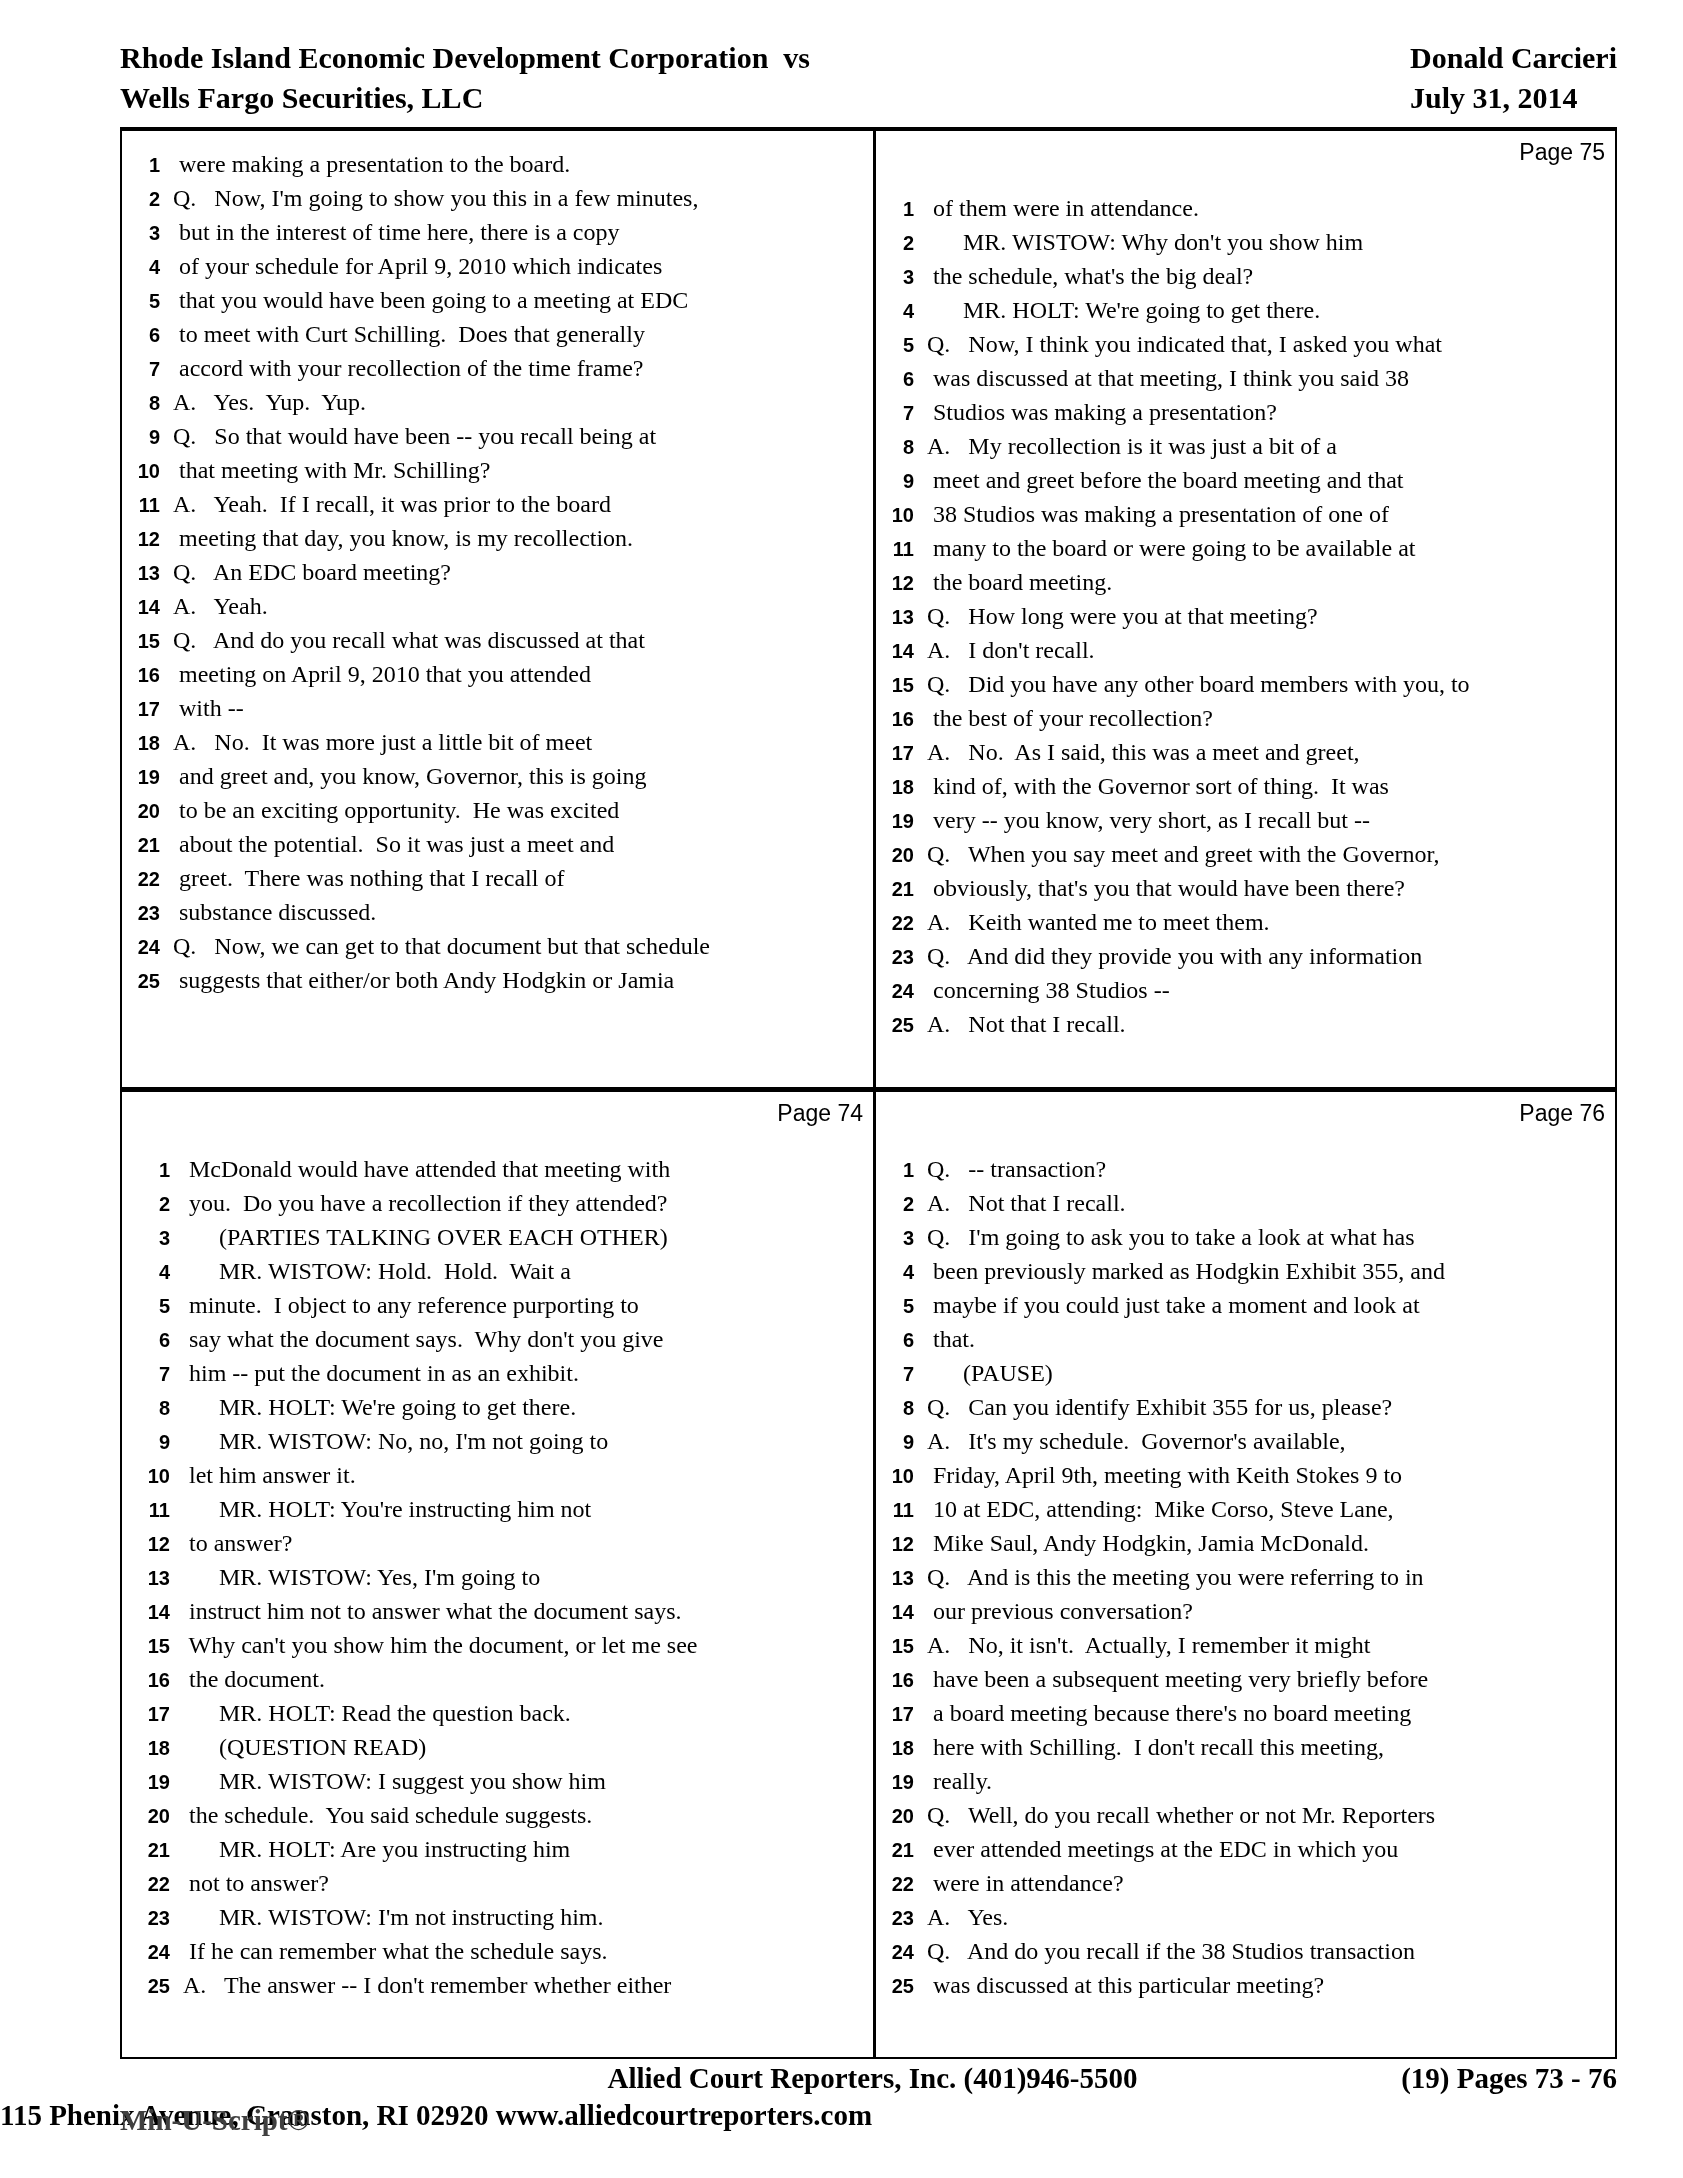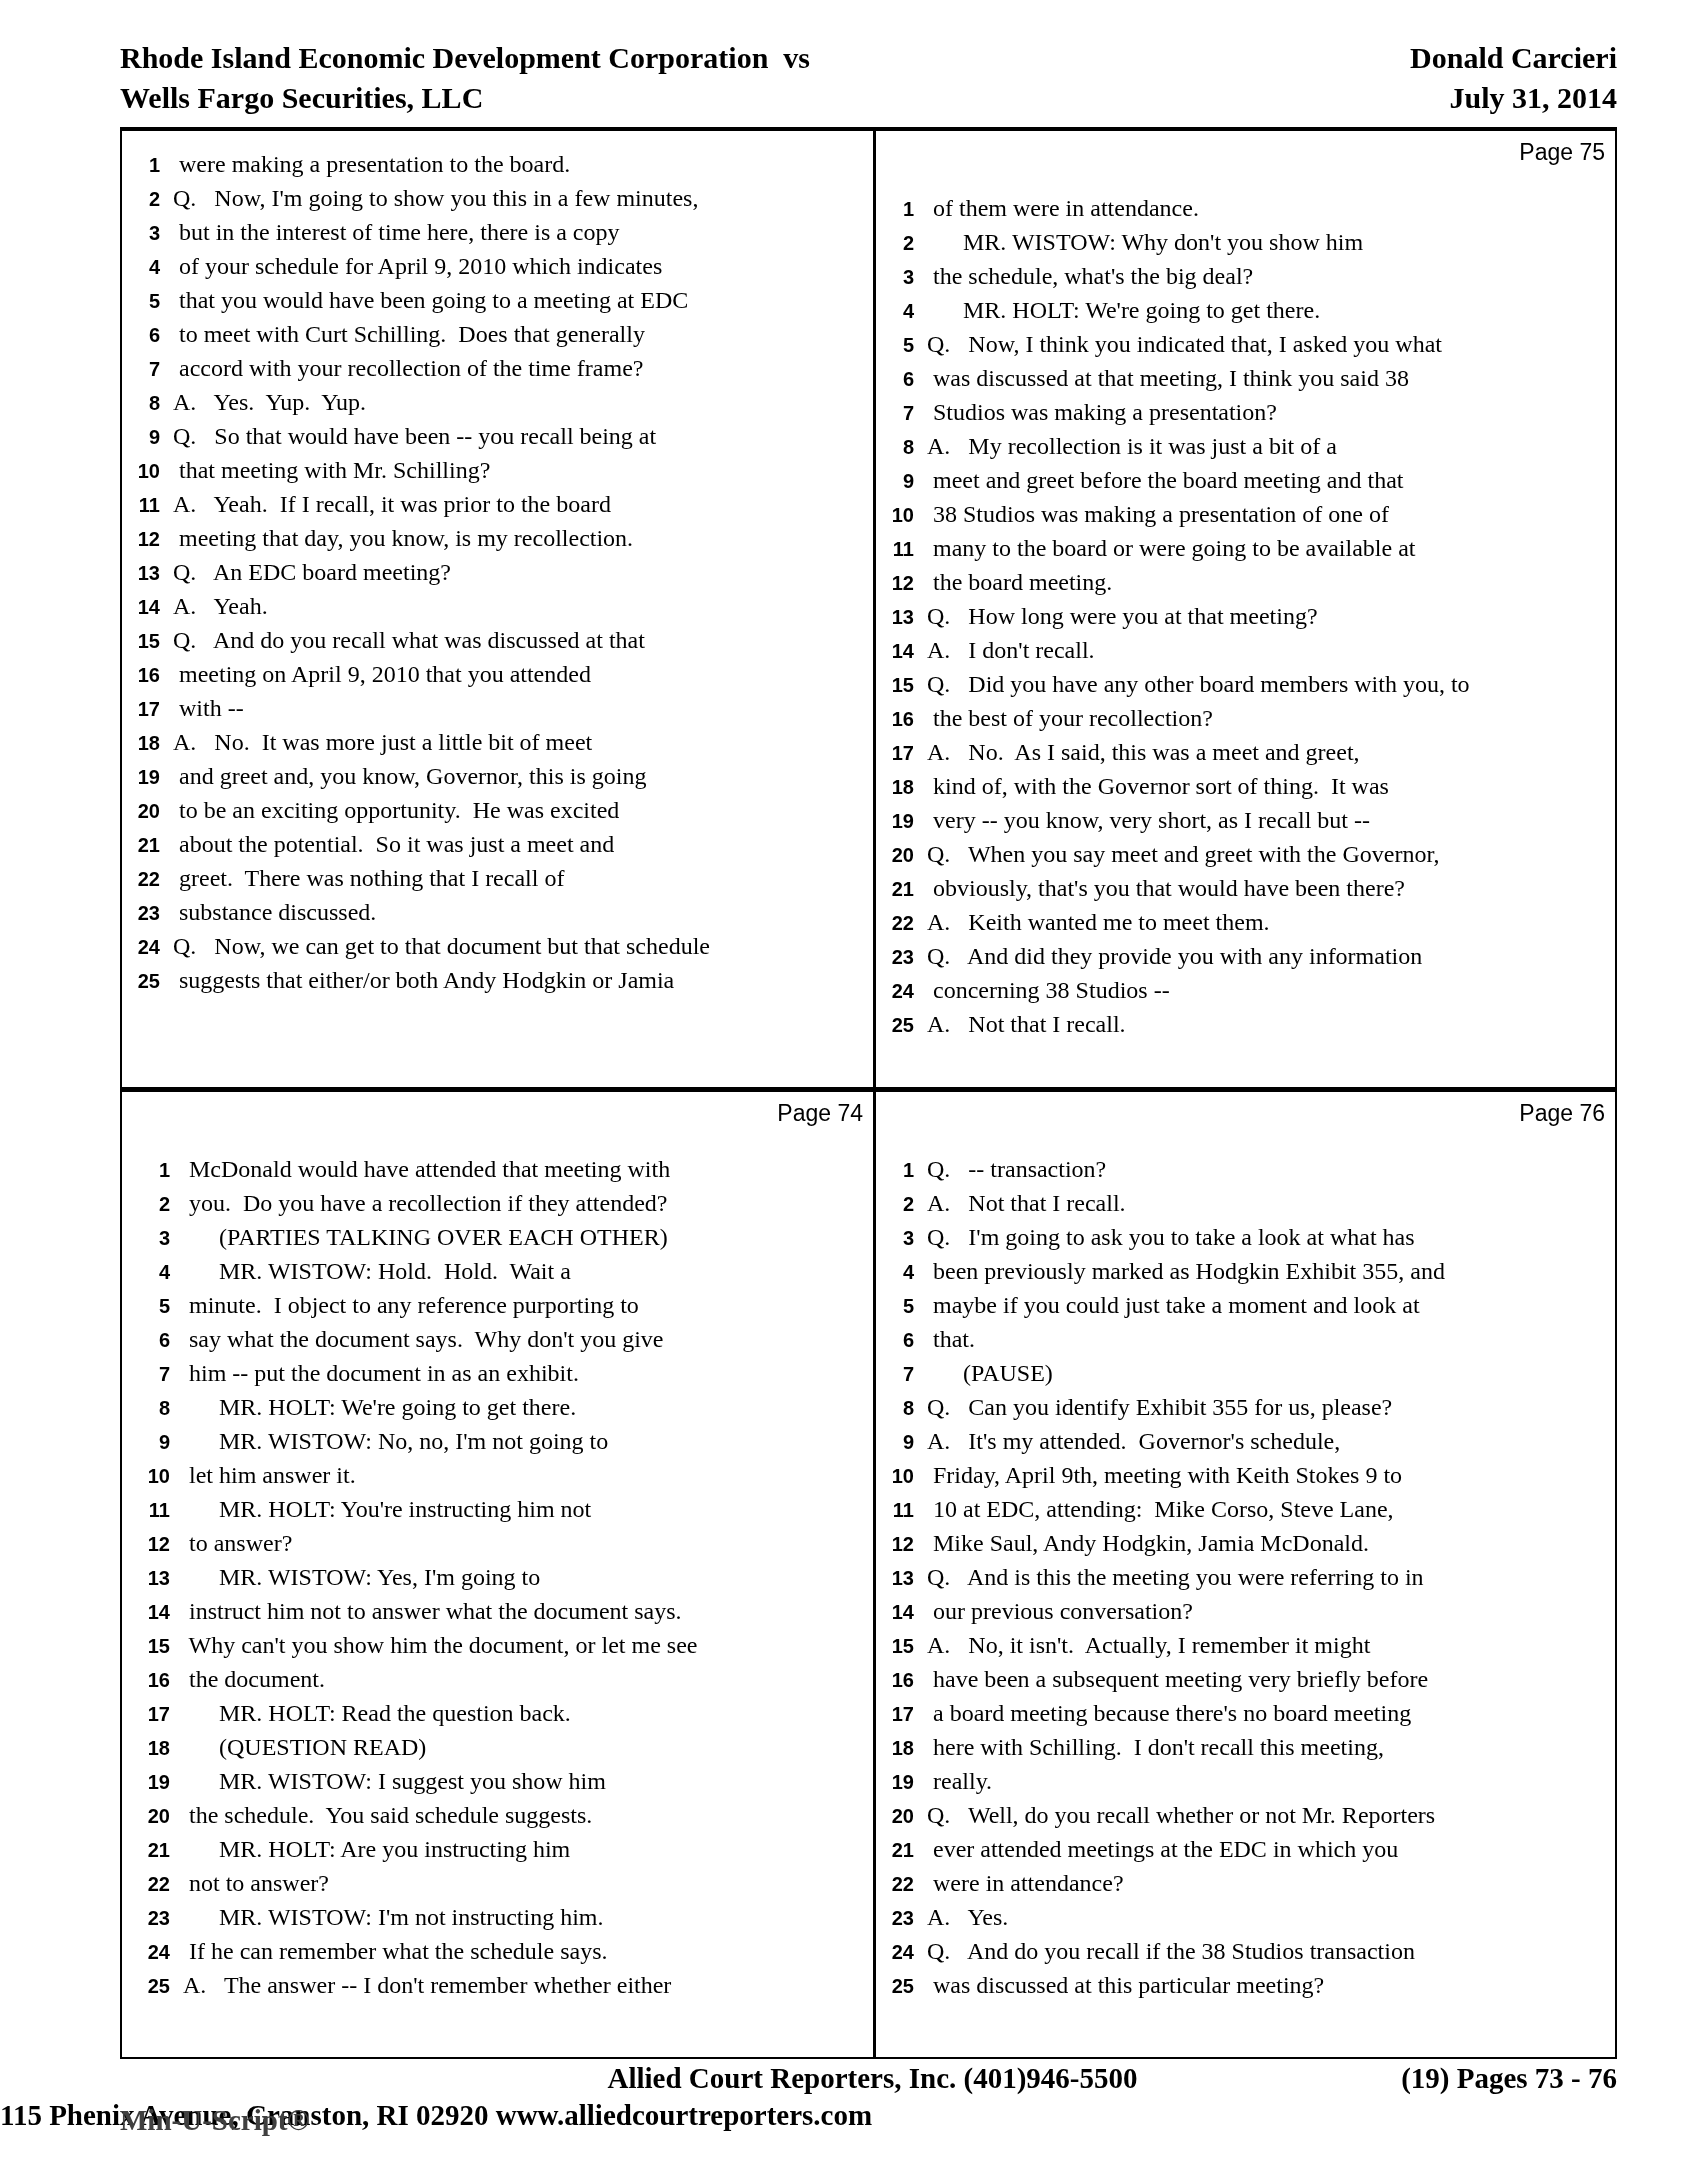--- a/index.html
+++ b/index.html
@@ -9,21 +9,21 @@
   .sheet { position: absolute; left: 0; top: 0; width: 1683px; height: 2178px; background: #fff; }
 
   
   .doc-header {
     position: absolute; left: 120px; top: 38px; width: 1497px; height: 89px;
     display: flex; justify-content: space-between; align-items: flex-start;
   }
   .doc-header .hdr-left, .doc-header .hdr-right {
     font-weight: bold; font-size: 30px; line-height: 40px; white-space: pre;
   }
-  .doc-header .hdr-right { text-align: right; }
+  .doc-header .hdr-right { }
 
   
   .grid {
     position: absolute; left: 120px; top: 127px; width: 1497px; height: 1929px;
     display: grid;
     grid-template-columns: 754px 743px;
     grid-template-rows: 958px 970px;
     border-top: 4px solid #000;
   }
   .page-cell { border: 2px solid #000; overflow: hidden; background: #fff; }
@@ -425,21 +425,21 @@
           <div class="t-line">
             <span class="ln">7</span>
             <span class="lt">      (PAUSE)</span>
           </div>
           <div class="t-line">
             <span class="ln">8</span>
             <span class="lt">Q.   Can you identify Exhibit 355 for us, please?</span>
           </div>
           <div class="t-line">
             <span class="ln">9</span>
-            <span class="lt">A.   It's my attended.  Governor's schedule,</span>
+            <span class="lt">A.   It's my schedule.  Governor's available,</span>
           </div>
           <div class="t-line">
             <span class="ln">10</span>
             <span class="lt"> Friday, April 9th, meeting with Keith Stokes 9 to</span>
           </div>
           <div class="t-line">
             <span class="ln">11</span>
             <span class="lt"> 10 at EDC, attending:  Mike Corso, Steve Lane,</span>
           </div>
           <div class="t-line">

